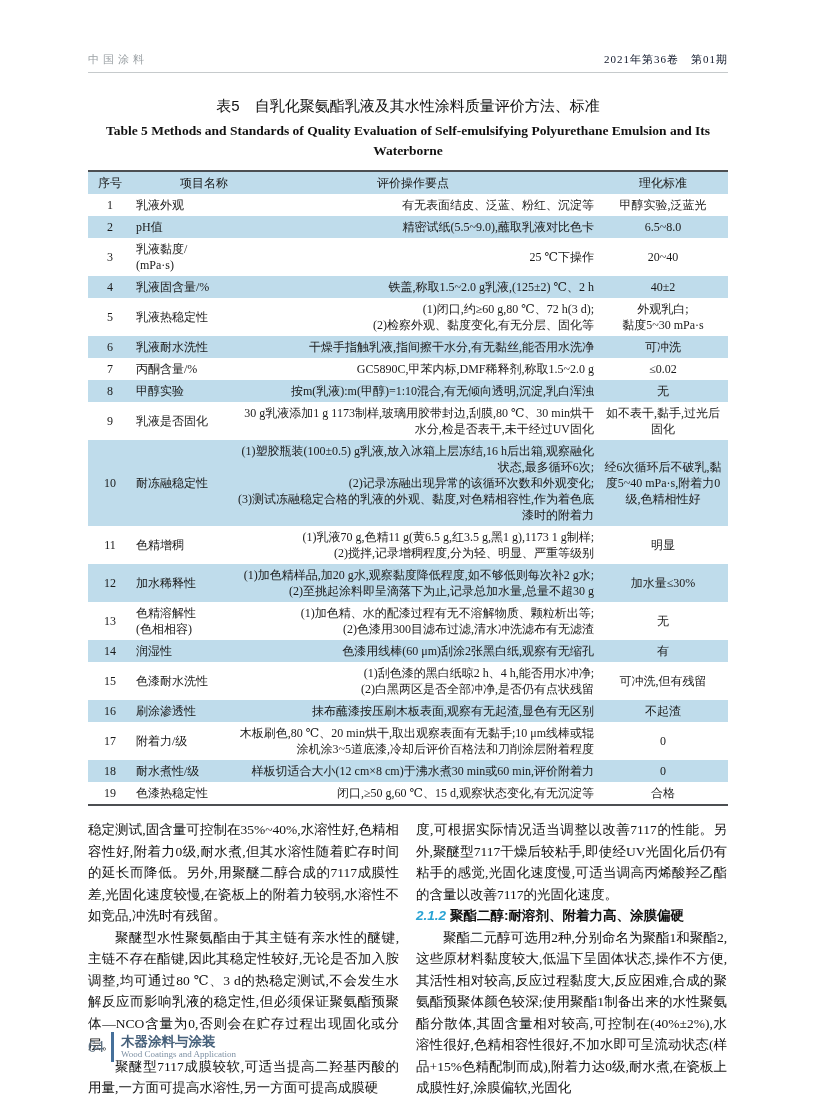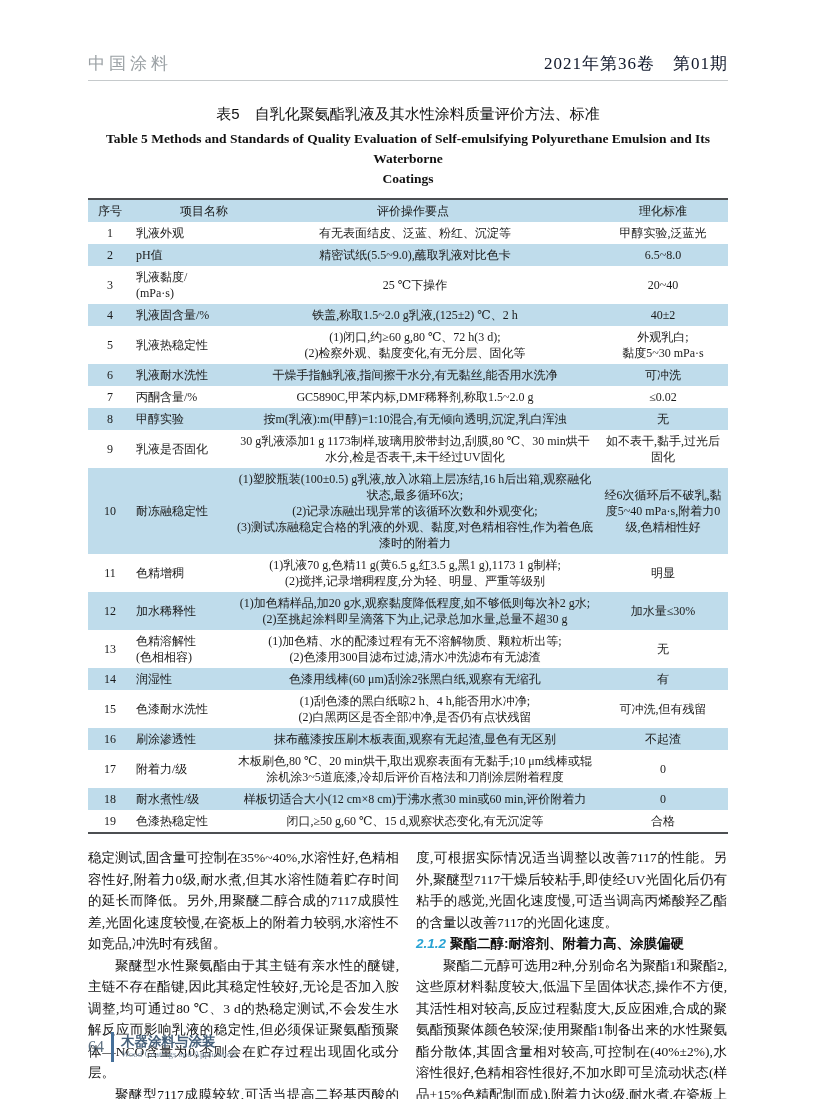--- a/index.html
+++ b/index.html
@@ -10,21 +10,21 @@
     font-family:"Liberation Serif","DejaVu Serif",serif;
     color:#1a1a1a;
     overflow:hidden;
     margin:0 auto;
   }
   .margins { position:absolute; left:88px; right:88px; top:52px; }
 
   
   .pg-header {
     display:flex; justify-content:space-between; align-items:flex-end;
-    font-size:17px; padding-bottom:5px;
+    font-size:11px; padding-bottom:5px;
     border-bottom:1px solid #c6cacc;
   }
   .journal-name { color:#9aa0a4; letter-spacing:4px; }
   .issue-info { color:#0f172a; letter-spacing:1px; }
 
   
   .tbl-title-zh {
     margin-top:24px; text-align:center;
     font-family:"Liberation Sans","DejaVu Sans",sans-serif;
     font-weight:normal; font-size:15px; color:#111;
@@ -45,21 +45,21 @@
   table.eval-table td, table.eval-table th {
     padding:3px 4px; vertical-align:middle;
     font-weight:normal; white-space:pre-line;
   }
   .col-no   { width:44px; }
   .col-name { width:100px; }
   .col-eval { width:366px; }
   .col-std  { width:130px; }
   .cell-no  { text-align:center; }
   .cell-name{ text-align:left; padding-left:7px; }
-  .cell-eval{ text-align:center; padding-left:8px; }
+  .cell-eval{ text-align:right; padding-left:8px; }
   .cell-std { text-align:center; }
   tr.striped { background:var(--stripe,#bfdceb); }
   tr.head-row th { text-align:center; }
   tr.head-row th.cell-name { text-align:right; padding-left:14px; }
 
   
   .columns {
     display:flex; gap:17px; margin-top:13px;
     text-align:justify; font-size:13.5px; line-height:21.5px; color:#111;
   }
@@ -92,21 +92,20 @@
   <div class="margins">
 
     <div class="pg-header">
       <span class="journal-name">中国涂料</span>
       <span class="issue-info">2021年第36卷　第01期</span>
     </div>
 
     <div class="tbl-title-zh">表5　自乳化聚氨酯乳液及其水性涂料质量评价方法、标准</div>
     <div class="tbl-title-en">
       <div>Table 5   Methods and Standards of Quality Evaluation of Self-emulsifying Polyurethane Emulsion and Its Waterborne</div>
-      <div>Coatings</div>
     </div>
 
     <table class="eval-table">
       <colgroup>
         <col class="col-no">
           <col class="col-name">
           <col class="col-eval">
           <col class="col-std">
       </colgroup>
       <thead>

